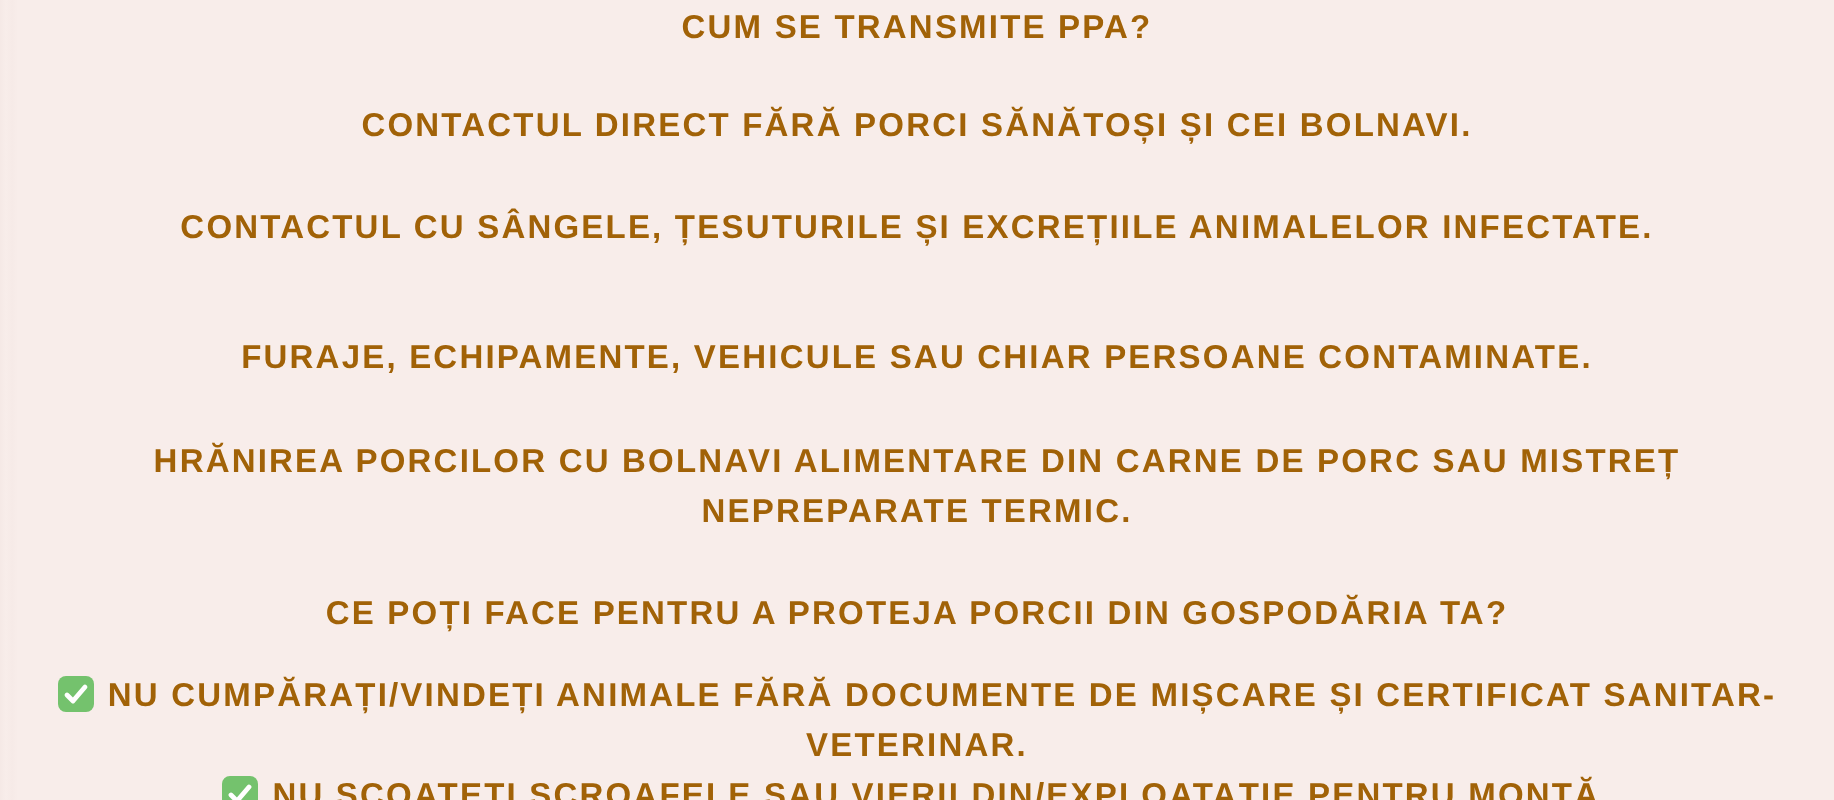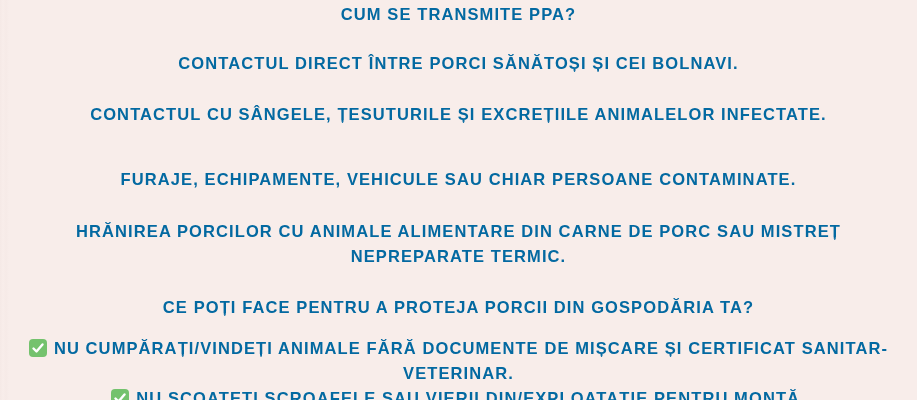--- a/index.html
+++ b/index.html
@@ -27,21 +27,21 @@
 
   .line {
     max-width: 895px;
     margin-left: auto;
     margin-right: auto;
     text-align: center;
     font-weight: bold;
     font-size: 16.5px;
     line-height: 25px;
     letter-spacing: 1.1px;
-    color: #0369a1;
+    color: #a16207;
   }
 
   .title        { margin-top: 1px; }
   .t-item-1     { margin-top: 24px; }
   .t-item-2     { margin-top: 26px; }
   .t-item-3     { margin-top: 40px; }
   .t-item-4     { margin-top: 27px; max-width: 860px; }
   .question     { margin-top: 26px; }
   .p-item-1     { margin-top: 16px; max-width: 880px; }
   .p-item-2     { margin-top: 0; }
@@ -62,27 +62,27 @@
     top: 2px;
   }
 </style>
 </head>
 <body>
 
 <div class="page">
 
   <div class="line title">CUM SE TRANSMITE PPA?</div>
 
-  <div class="line t-item-1">CONTACTUL DIRECT ÎNTRE PORCI SĂNĂTOȘI ȘI CEI BOLNAVI.</div>
+  <div class="line t-item-1">CONTACTUL DIRECT FĂRĂ PORCI SĂNĂTOȘI ȘI CEI BOLNAVI.</div>
 
   <div class="line t-item-2">CONTACTUL CU SÂNGELE, ȚESUTURILE ȘI EXCREȚIILE ANIMALELOR INFECTATE.</div>
 
   <div class="line t-item-3">FURAJE, ECHIPAMENTE, VEHICULE SAU CHIAR PERSOANE CONTAMINATE.</div>
 
-  <div class="line t-item-4">HRĂNIREA PORCILOR CU ANIMALE ALIMENTARE DIN CARNE DE PORC SAU MISTREȚ NEPREPARATE TERMIC.</div>
+  <div class="line t-item-4">HRĂNIREA PORCILOR CU BOLNAVI ALIMENTARE DIN CARNE DE PORC SAU MISTREȚ NEPREPARATE TERMIC.</div>
 
   <div class="line question">CE POȚI FACE PENTRU A PROTEJA PORCII DIN GOSPODĂRIA TA?</div>
 
   <div class="line p-item-1">
     <span class="check-icon">
       <svg width="14" height="14" viewBox="0 0 14 14">
         <polyline points="2.5,7.5 5.5,10.5 11.5,3.5" fill="none" stroke="#ffffff" stroke-width="2.4" stroke-linecap="round" stroke-linejoin="round"></polyline>
       </svg>
     </span><span>NU CUMPĂRAȚI/VINDEȚI ANIMALE FĂRĂ DOCUMENTE DE MIȘCARE ȘI CERTIFICAT SANITAR-VETERINAR.</span>
   </div>

